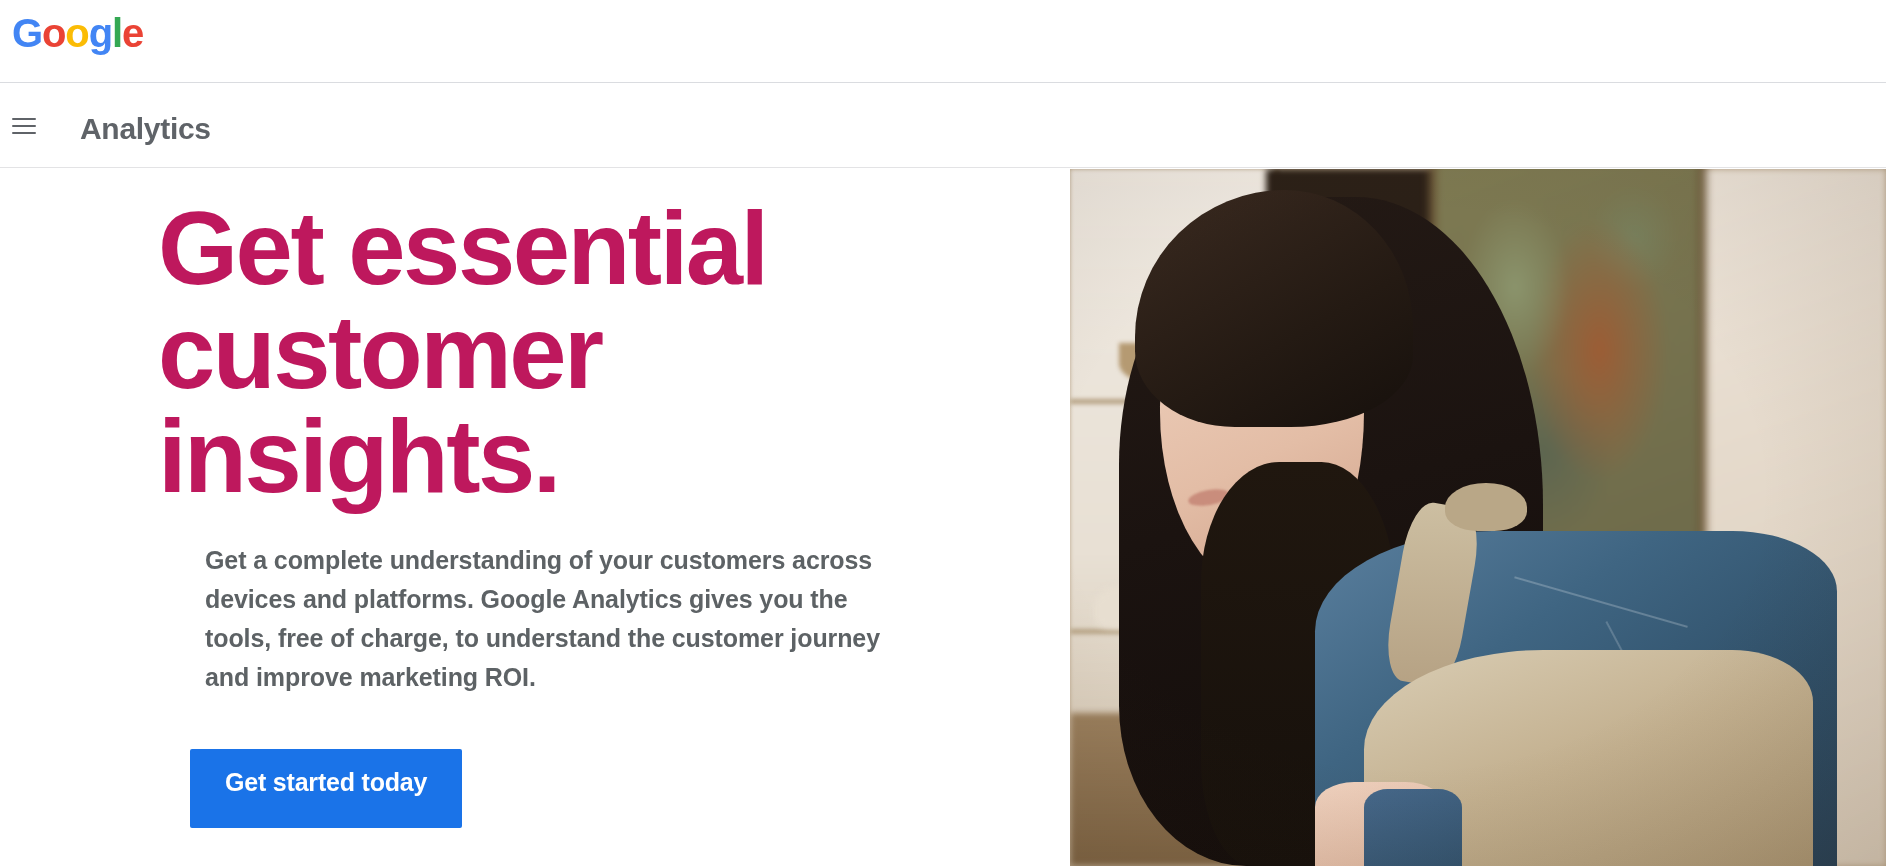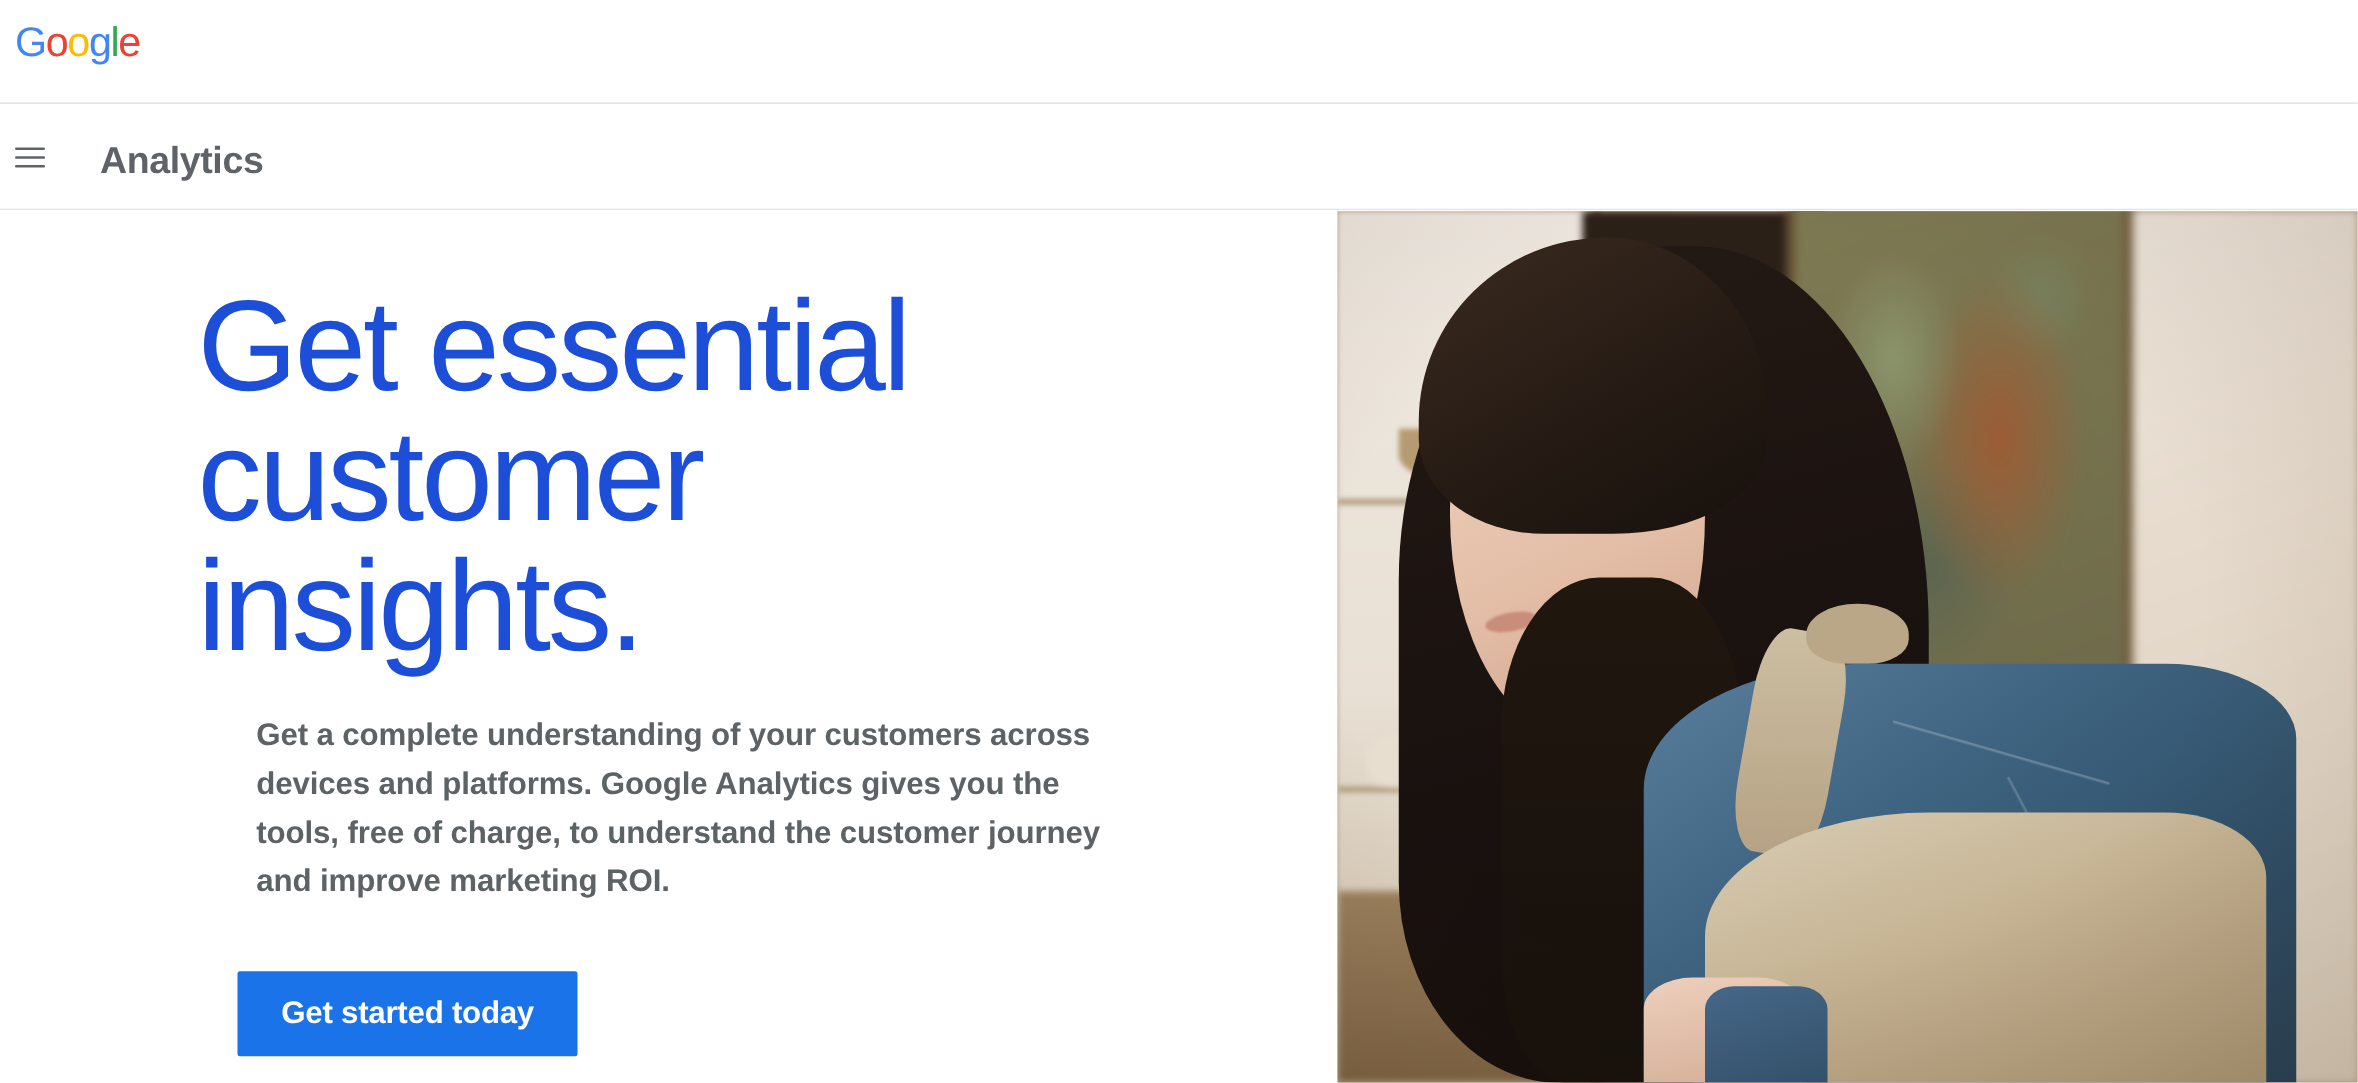--- a/index.html
+++ b/index.html
@@ -14,22 +14,22 @@
   .brandbar {
     position:absolute; left:0; top:0; width:1886px; height:83px;
     background:#ffffff;
     border-bottom:1px solid #dadce0;
   }
   .brand-inner {
     position:absolute; left:12px; top:17px;
     display:flex; align-items:center;
   }
   .glogo {
-    font-size:33px; line-height:33px; letter-spacing:-1.1px;
-    font-weight:400; white-space:nowrap;
+    font-size:40px; line-height:33px; letter-spacing:-1.1px;
+    font-weight:700; white-space:nowrap;
   }
   .glogo .c1 { color:#4285f4; }
   .glogo .c2 { color:#ea4335; }
   .glogo .c3 { color:#fbbc05; }
   .glogo .c4 { color:#4285f4; }
   .glogo .c5 { color:#34a853; }
   .glogo .c6 { color:#ea4335; }
   .brand-suffix {
     margin-left:10px;
     font-size:30px; line-height:33px;
@@ -63,39 +63,38 @@
   
   .hero {
     position:absolute; left:0; top:169px; width:1886px; height:697px;
     background:#ffffff;
   }
   .hero-copy {
     position:absolute; left:158px; top:28px; width:700px;
   }
   .headline {
     font-size:103px; line-height:104px;
-    font-weight:400; color:#1d4ed8;
+    font-weight:700; color:#be185d;
     letter-spacing:-2.5px;
     white-space:pre-line;
-    margin-top:28px;
   }
   .subcopy {
     margin-top:32px;
     font-size:25px; line-height:39px;
     color:#5d6265; font-weight:700;
     letter-spacing:-0.1px;
     width:690px;
     margin-left:47px;
   }
   .cta {
     display:inline-block;
     margin-top:52px; margin-left:32px;
     background:#1a73e8; color:#ffffff;
     font-size:25px; font-weight:700; letter-spacing:-0.2px;
-    padding:19px 35px 20px 35px;
+    padding:19px 35px 31px 35px;
     border:none; border-radius:2px;
     cursor:pointer;
     font-family:"Liberation Sans", sans-serif;
     text-align:right;
   }
 
   
   .hero-photo {
     position:absolute; left:1070px; top:0px;
     width:816px; height:697px;

